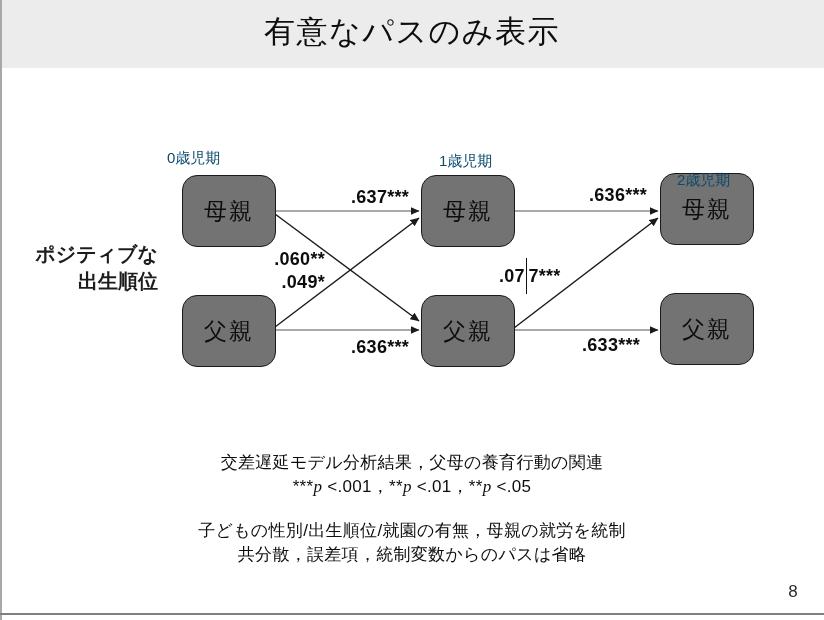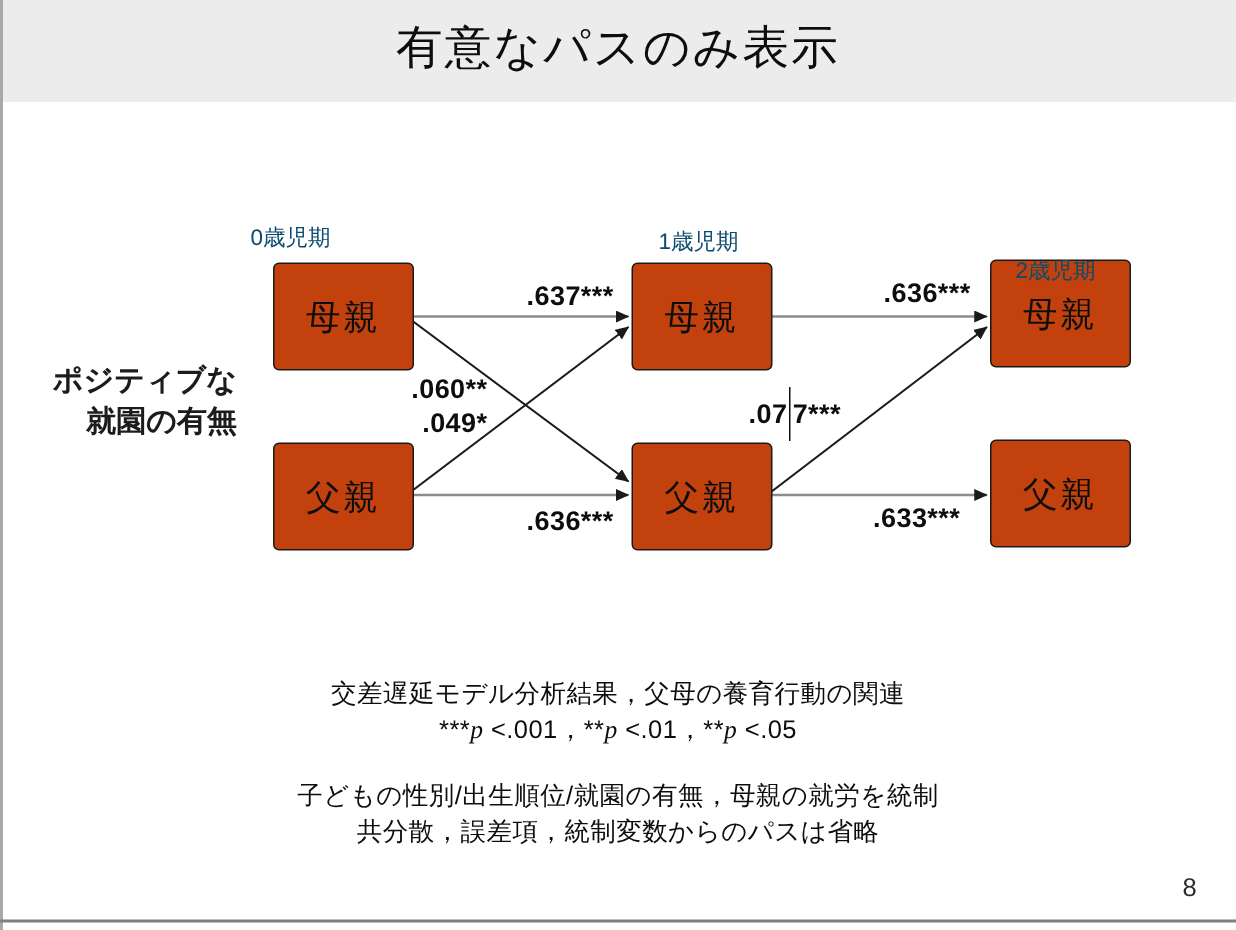--- a/index.html
+++ b/index.html
@@ -12,22 +12,22 @@
   .slide-title{
     position:absolute;left:0;top:11px;width:824px;text-align:center;
     font-size:31px;letter-spacing:1.5px;color:#0d0d0d;font-weight:400;
   }
   .edge-left{position:absolute;left:0;top:0;width:2px;height:620px;background:#a8a8a8;}
   .edge-bottom{position:absolute;left:0;top:613px;width:824px;height:2px;background:#7f7f7f;}
 
   svg.arrow-layer{position:absolute;left:0;top:0;z-index:1;}
 
   .node{
-    position:absolute;width:92px;height:70px;background:#c2410c;
-    border:1.5px solid #1a1a1a;border-radius:4px;z-index:2;
+    position:absolute;width:92px;height:70px;background:#737373;
+    border:1.5px solid #1a1a1a;border-radius:15px;z-index:2;
     display:flex;align-items:center;justify-content:center;
     font-size:23px;letter-spacing:2px;color:#0d0d0d;
   }
   #node-m0{left:182px;top:175px;}
   #node-m1{left:421px;top:175px;}
   #node-m2{left:660px;top:173px;}
   #node-f0{left:182px;top:295px;}
   #node-f1{left:421px;top:295px;}
   #node-f2{left:660px;top:293px;}
 
@@ -97,21 +97,21 @@
 
 <div class="node" id="node-m0">母親</div>
 <div class="node" id="node-m1">母親</div>
 <div class="node" id="node-m2">母親</div>
 <div class="node" id="node-f0">父親</div>
 <div class="node" id="node-f1">父親</div>
 <div class="node" id="node-f2">父親</div>
 
 <div class="construct-label">
   <div>ポジティブな</div>
-  <div>就園の有無</div>
+  <div>出生順位</div>
 </div>
 
 <div class="coef" id="coef-m0-m1">.637***</div>
 <div class="coef" id="coef-m1-m2">.636***</div>
 <div class="coef" id="coef-f0-f1">.636***</div>
 <div class="coef" id="coef-f1-f2">.633***</div>
 
 <div class="coef" id="coef-cross">
   <div>.060**</div>
   <div>.049*</div>

